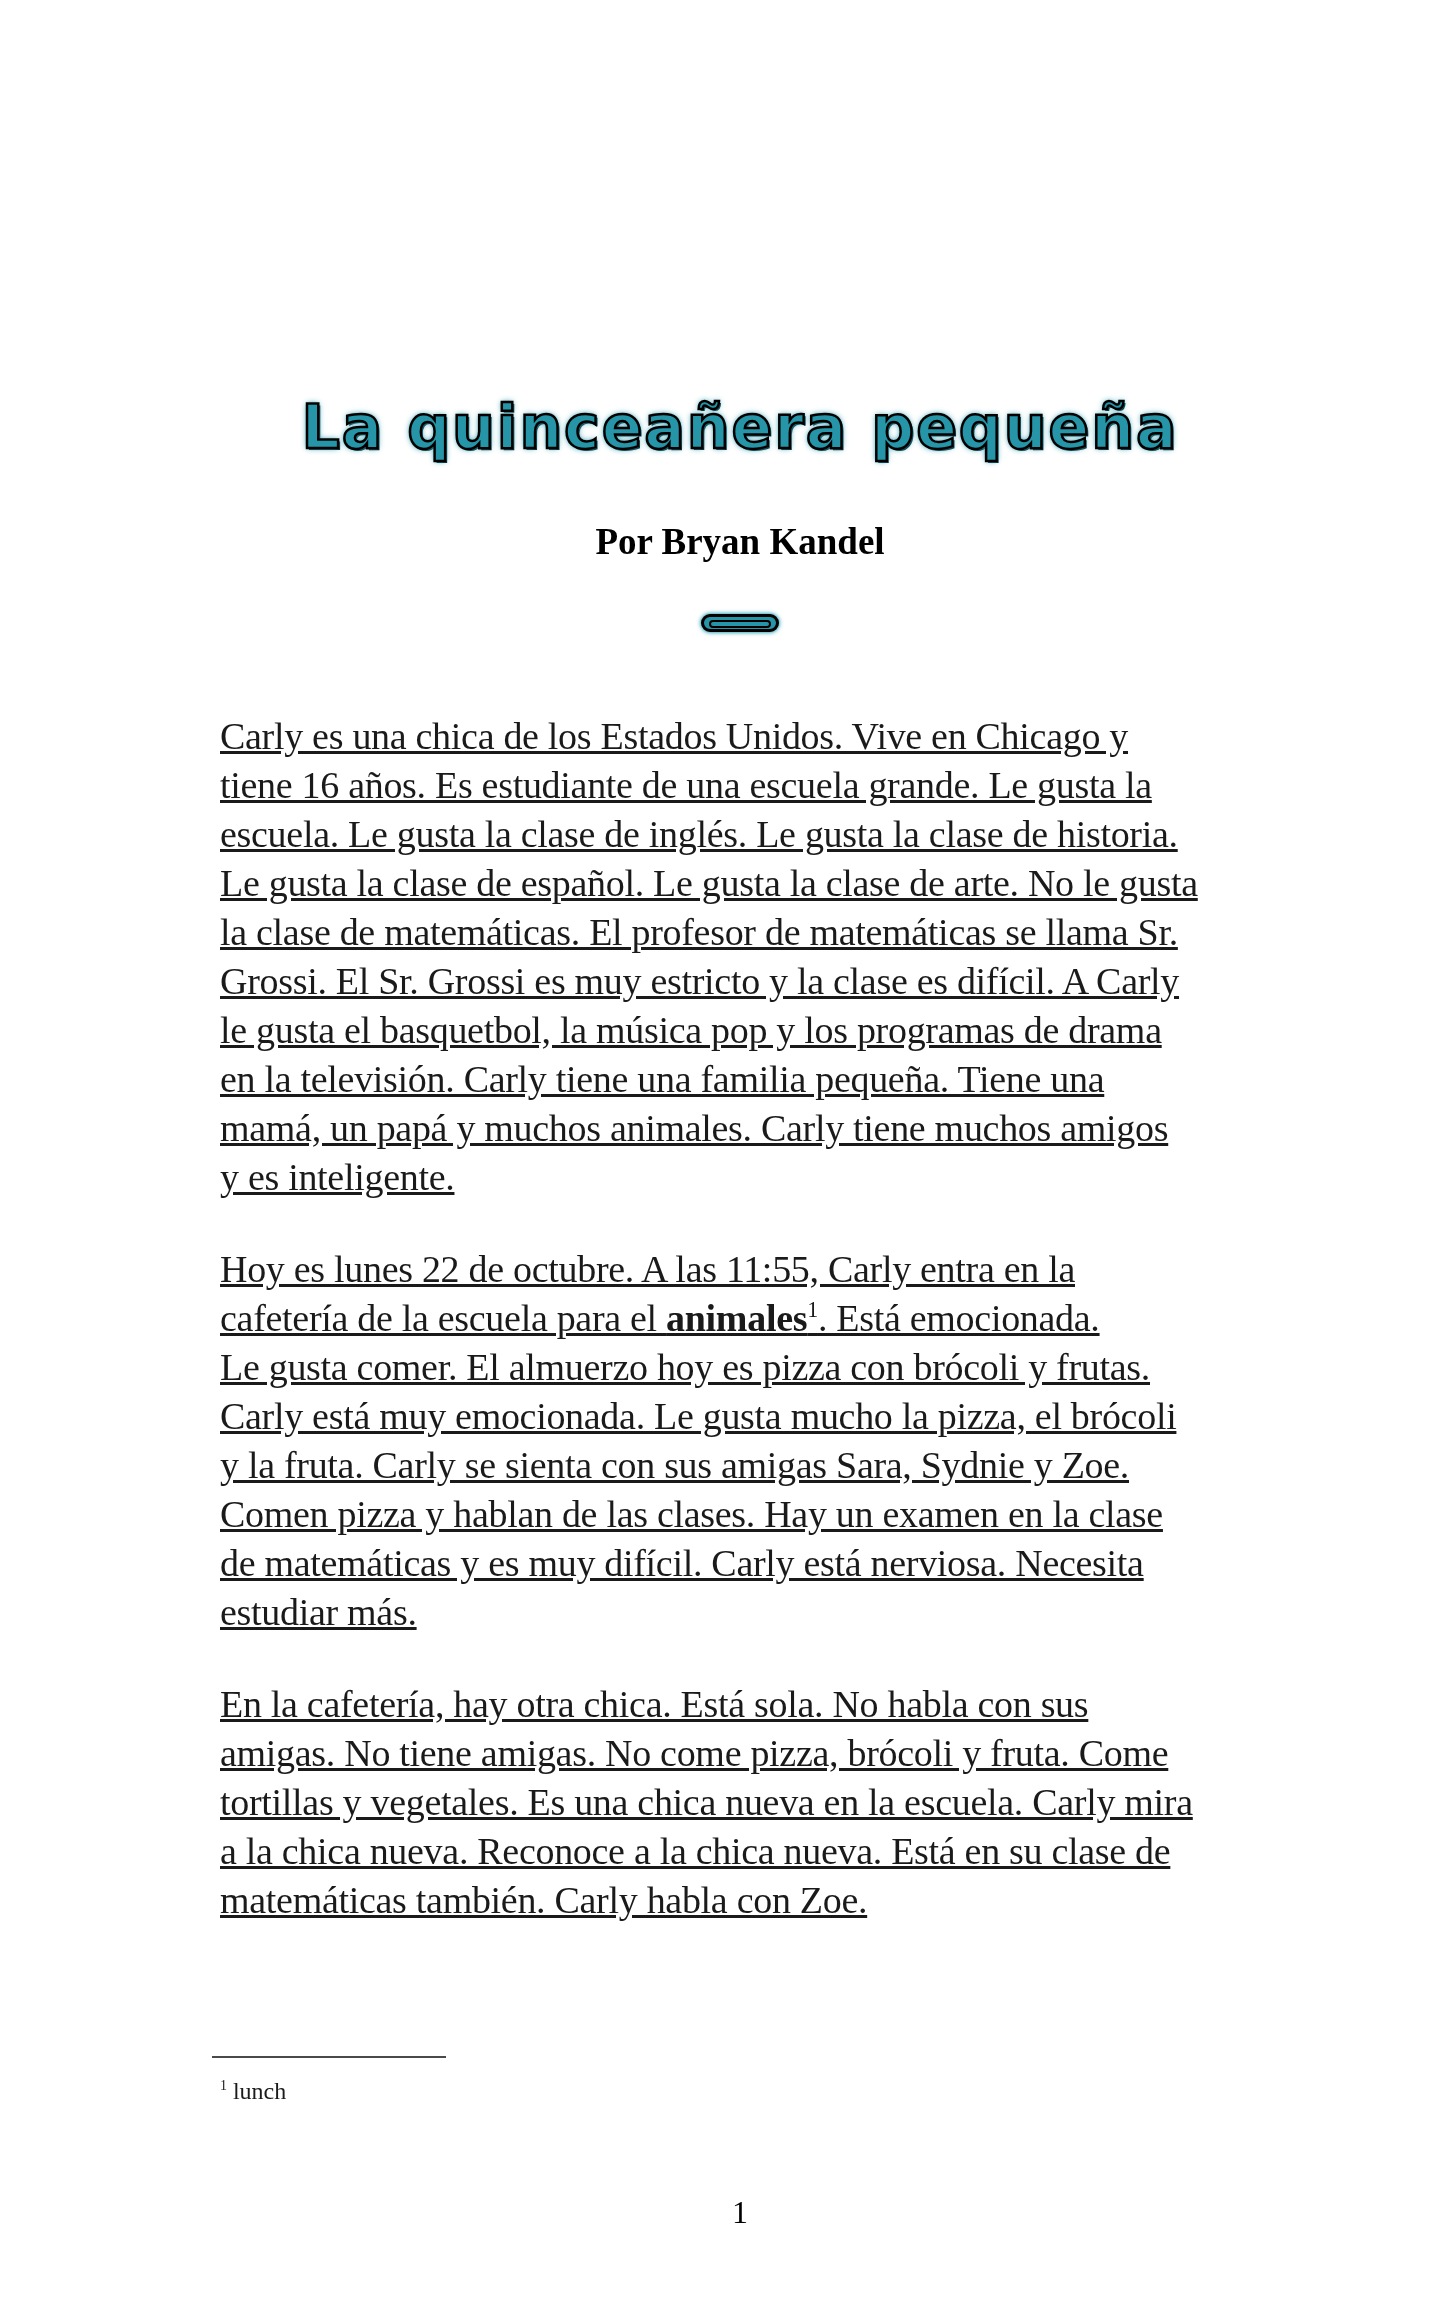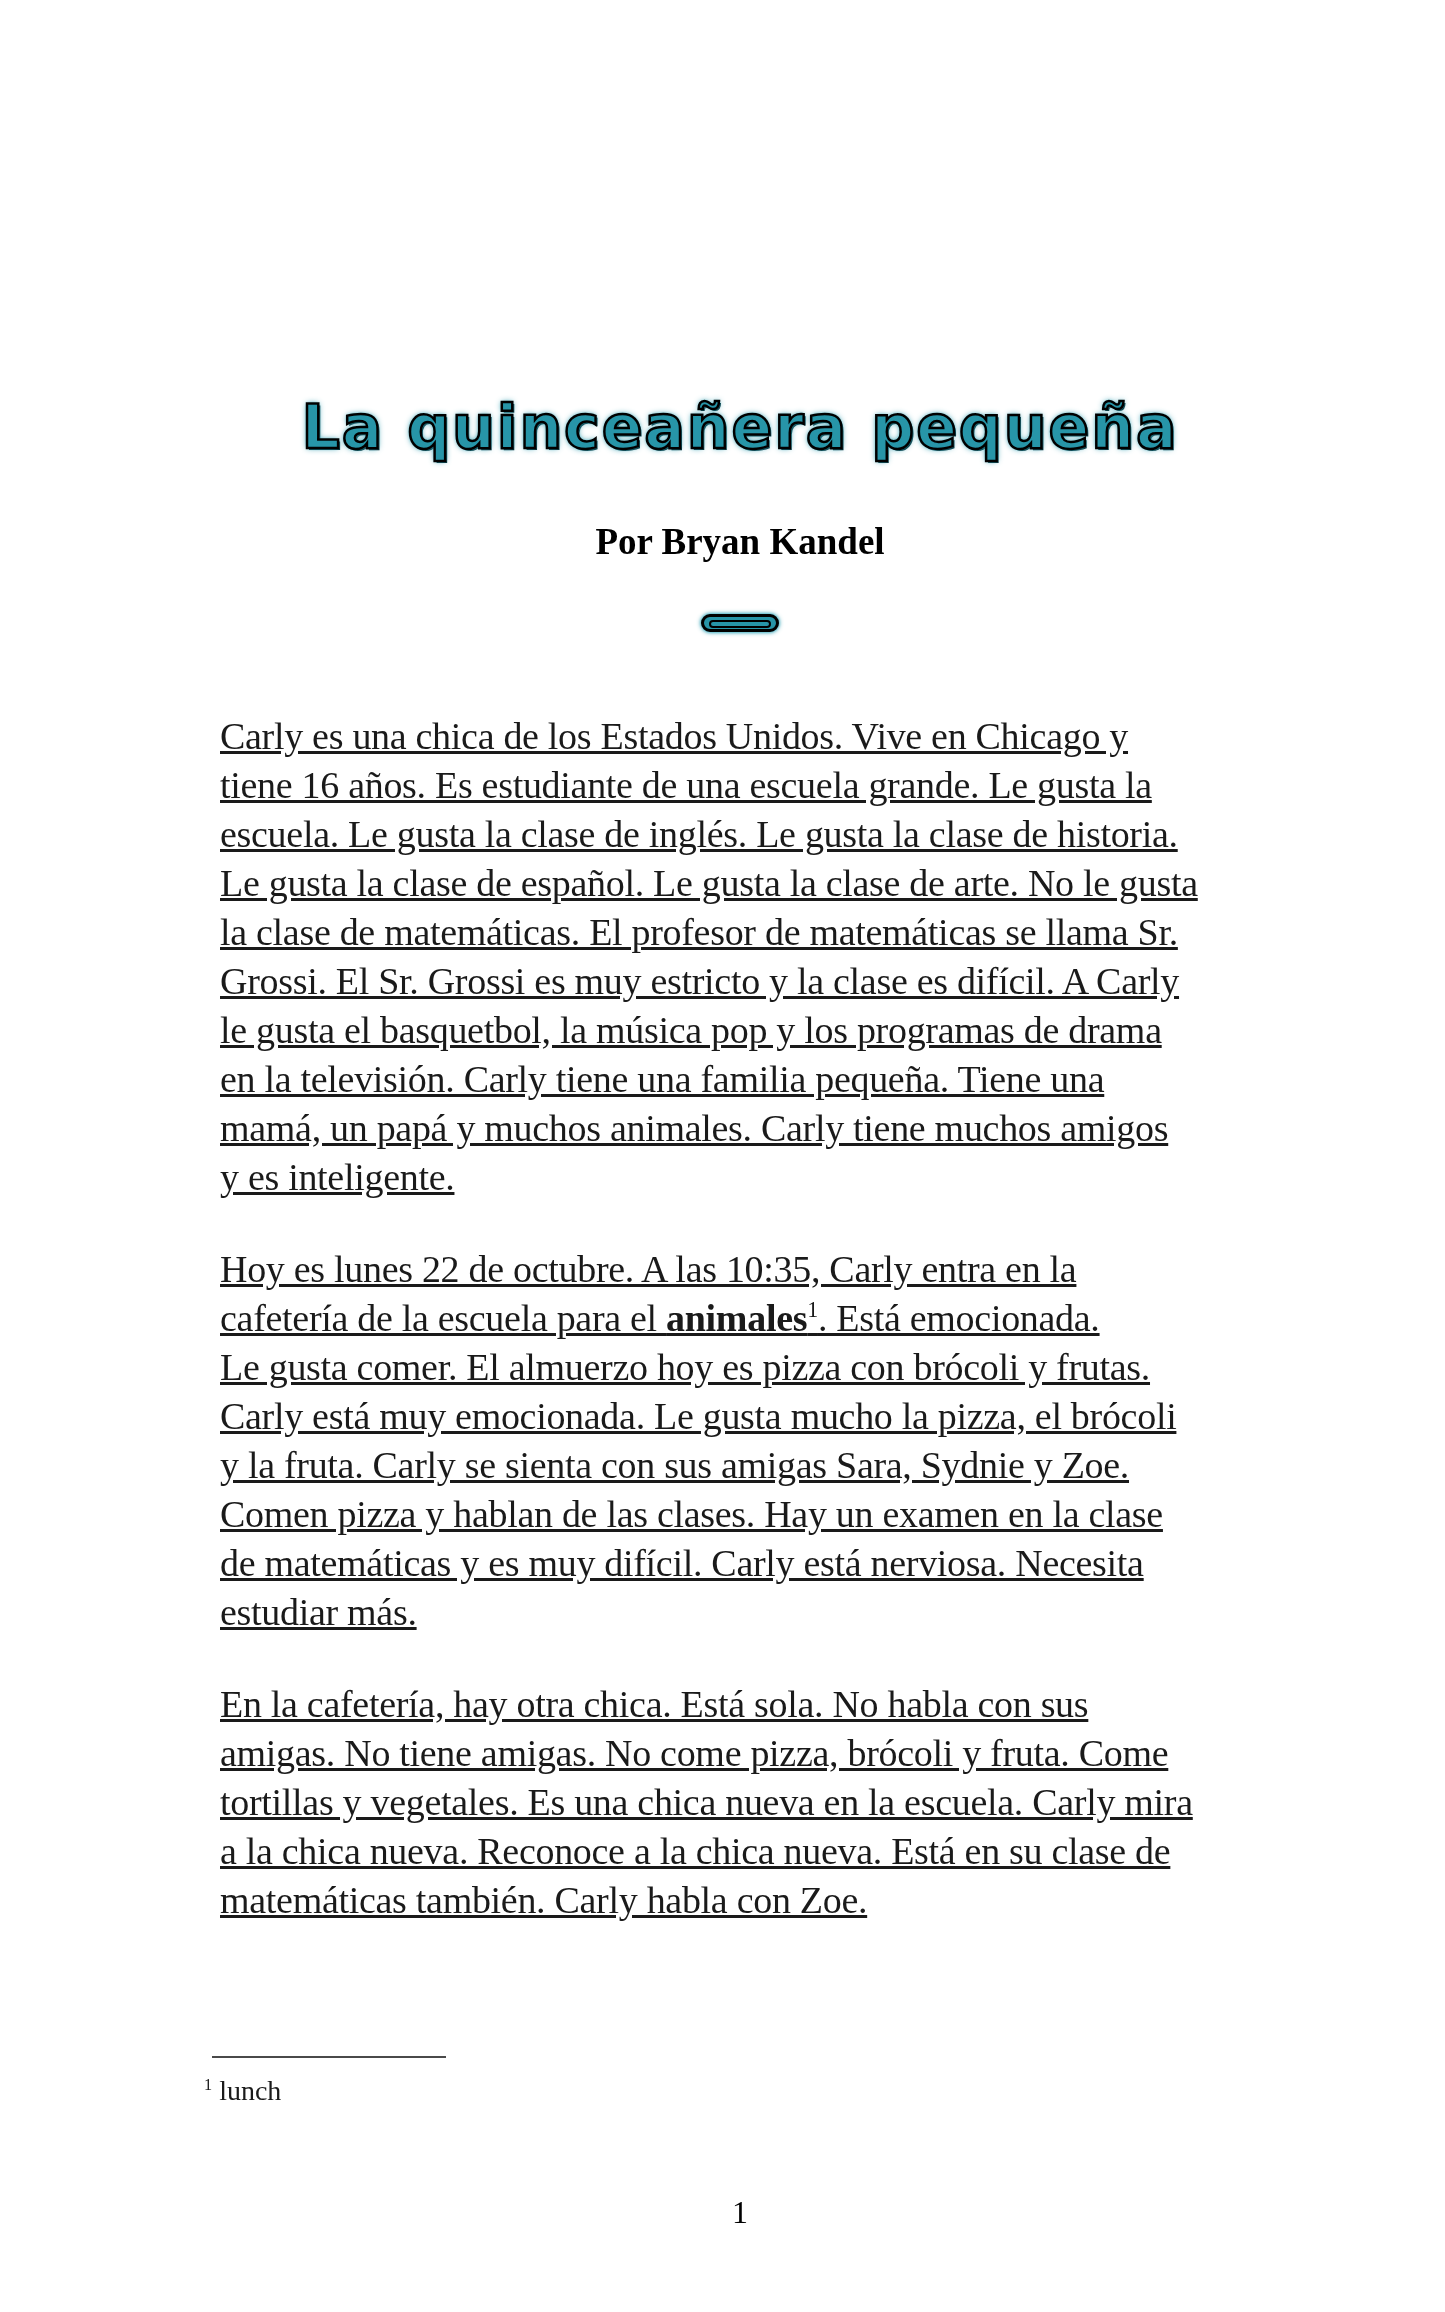--- a/index.html
+++ b/index.html
@@ -89,23 +89,23 @@
   .footnote-rule {
     position: absolute;
     left: 212px;
     top: 2056px;
     width: 234px;
     height: 0;
     border-top: 2px solid #4a4a4a;
   }
   .footnote {
     position: absolute;
-    left: 204px;
+    left: 220px;
     top: 2072px;
-    font-size: 28px;
+    font-size: 24px;
     line-height: 38px;
   }
   .page-number {
     top: 2194px;
     font-size: 32px;
     color: #000000;
   }
 </style>
 </head>
 <body>
@@ -127,21 +127,21 @@
 tiene 16 años. Es estudiante de una escuela grande. Le gusta la
 escuela. Le gusta la clase de inglés. Le gusta la clase de historia.
 Le gusta la clase de español. Le gusta la clase de arte. No le gusta
 la clase de matemáticas. El profesor de matemáticas se llama Sr.
 Grossi. El Sr. Grossi es muy estricto y la clase es difícil. A Carly
 le gusta el basquetbol, la música pop y los programas de drama
 en la televisión. Carly tiene una familia pequeña. Tiene una
 mamá, un papá y muchos animales. Carly tiene muchos amigos
 y es inteligente.</p>
 
-    <p><span>Hoy es lunes 22 de octubre. A las 10:35, Carly entra en la
+    <p><span>Hoy es lunes 22 de octubre. A las 11:55, Carly entra en la
 cafetería de la escuela para el </span><b>animales</b><sup class="fnref">1</sup><span>. Está emocionada.
 Le gusta comer. El almuerzo hoy es pizza con brócoli y frutas.
 Carly está muy emocionada. Le gusta mucho la pizza, el brócoli
 y la fruta. Carly se sienta con sus amigas Sara, Sydnie y Zoe.
 Comen pizza y hablan de las clases. Hay un examen en la clase
 de matemáticas y es muy difícil. Carly está nerviosa. Necesita
 estudiar más.</span></p>
 
     <p>En la cafetería, hay otra chica. Está sola. No habla con sus
 amigas. No tiene amigas. No come pizza, brócoli y fruta. Come

